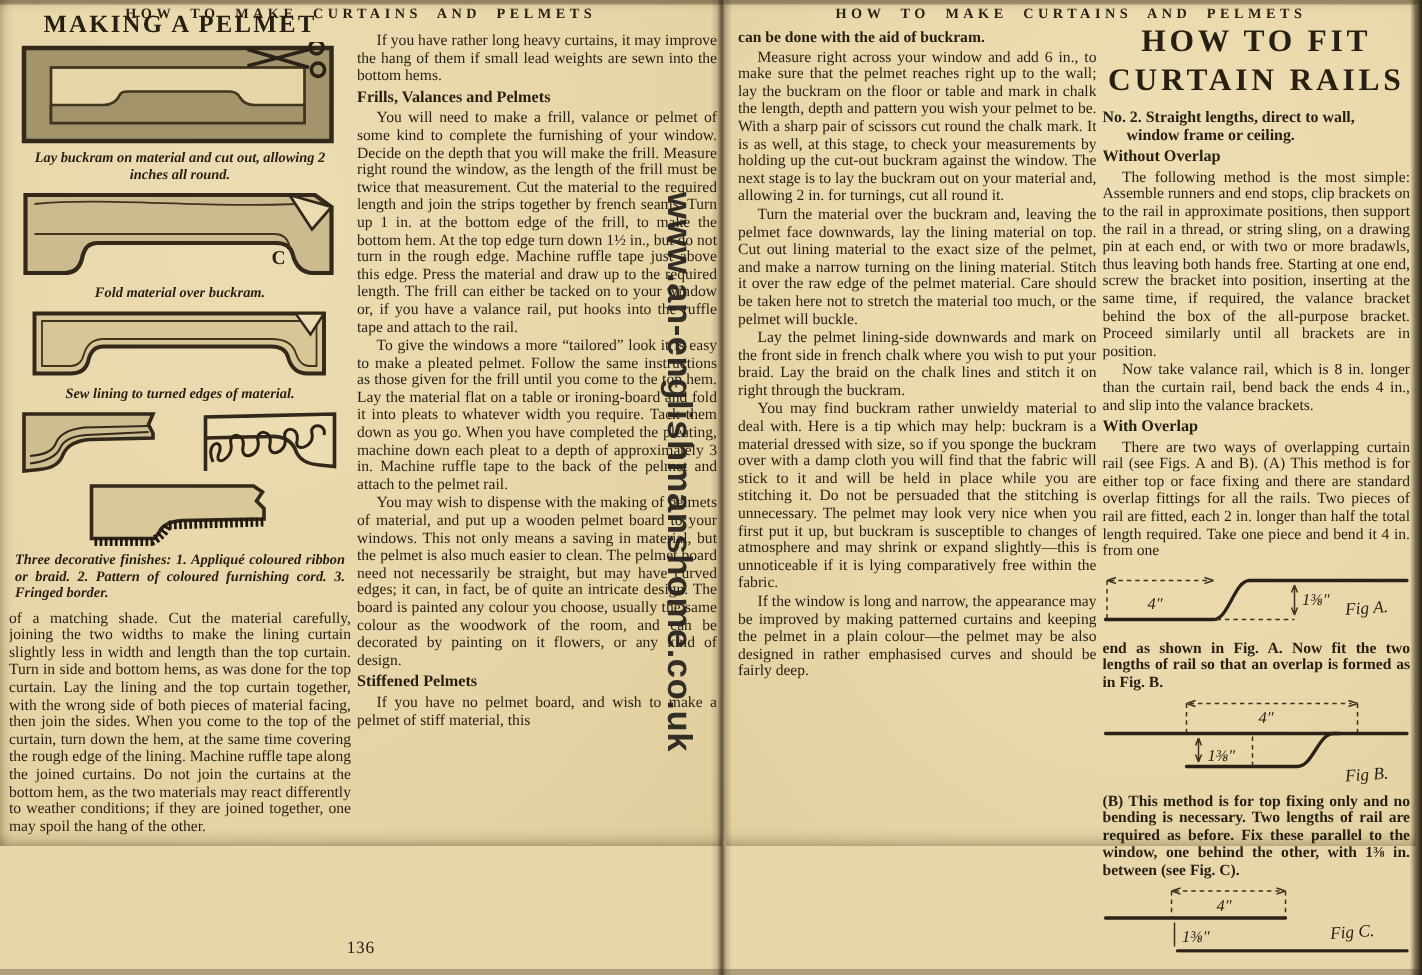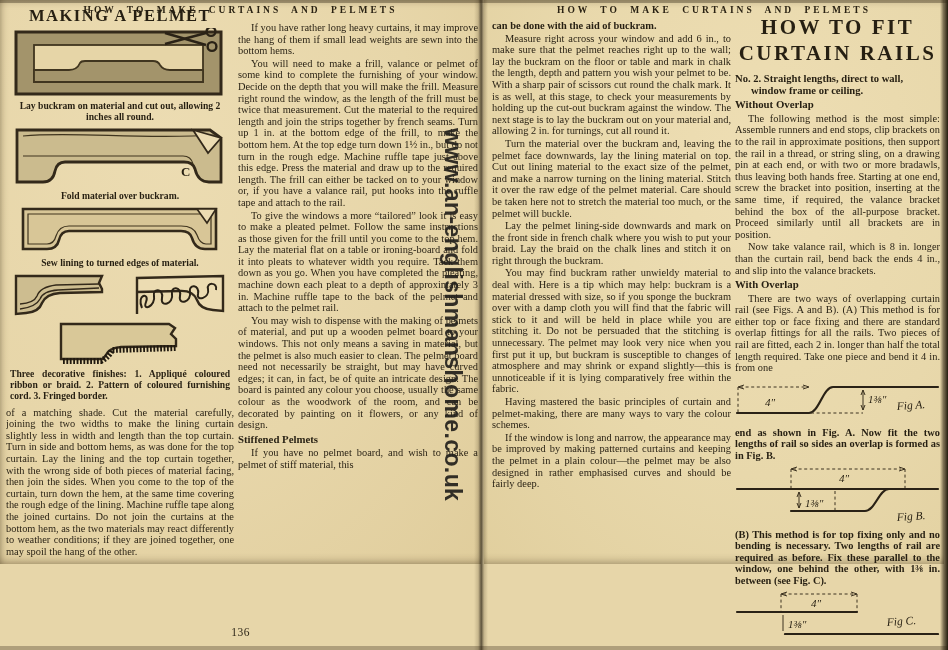--- a/index.html
+++ b/index.html
@@ -32,21 +32,21 @@
   .col1{left:6px;top:8px;width:228px;height:602px;text-align:center;}
   .col2{left:238px;top:22px;width:240px;height:602px;}
   .col3{left:8px;top:20px;width:239px;height:600px;}
   .col4{left:251px;top:10px;width:205px;height:625px;}
 
   .para{margin:0 0 1px 0;text-indent:13px;}
   .para.cont{text-indent:0;font-weight:bold;}
   .subhead{font-weight:bold;font-size:10.8px;margin:3px 0 2px 0;text-align:left;text-indent:0;}
 
   .pelmet-title{font-weight:bold;font-size:16.5px;letter-spacing:1.5px;margin:2px 0 6px 0;text-align:center;}
-  .caption{font-weight:bold;font-size:9.6px;line-height:11px;margin:2px 4px 4px 4px;text-align:center;}
+  .caption{font-style:italic;font-weight:bold;font-size:9.6px;line-height:11px;margin:2px 4px 4px 4px;text-align:center;}
   .caption.just{text-align:justify;margin-top:4px;}
   .illus{display:block;margin:0 auto;}
   .illus-row{display:flex;justify-content:space-between;padding:0 6px;margin-top:3px;}
   .col1-body{text-align:justify;height:192px;overflow:hidden;margin-top:6px;}
 
   .rails-title{font-weight:bold;font-size:21px;letter-spacing:2.5px;line-height:26px;text-align:center;margin:4px 0 7px 0;}
   .no1{font-weight:bold;font-size:10.6px;text-align:left;padding-left:16px;text-indent:-16px;margin:0 0 3px 0;}
   .figure{display:block;margin:3px 0 2px 0;}
   .fig-label{font-style:italic;font-size:11.5px;}
   .fig-dim{font-style:italic;font-size:11px;}
@@ -117,40 +117,40 @@
         <path d="M4 4 H112 L118 8 L114 14 L119 19 V26 L64 27 Q52 28 49 35 L46 39 H4 Z" fill="#d9c898" stroke="#33291a" stroke-width="2.4"></path>
         <path d="M6 41 H44 Q52 37 55 30 L119 28" fill="none" stroke="#20190f" stroke-width="6" stroke-dasharray="1.8 1.6"></path>
       </svg>
       <p class="caption just">Three decorative finishes: 1. Appliqué coloured ribbon or braid. 2. Pattern of coloured furnishing cord. 3. Fringed border.</p>
 
       <div class="col1-body">of a matching shade.  Cut the material carefully, joining the two widths to make the lining curtain slightly less in width and length than the top curtain.  Turn in side and bottom hems, as was done for the top curtain.  Lay the lining and the top curtain together, with the wrong side of both pieces of material facing, then join the sides.  When you come to the top of the curtain, turn down the hem, at the same time covering the rough edge of the lining.  Machine ruffle tape along the joined curtains.  Do not join the curtains at the bottom hem, as the two materials may react differently to weather conditions; if they are joined together, one may spoil the hang of the other.</div>
     </div>
 
     <div class="col col2">
       <p class="para">If you have rather long heavy curtains, it may improve the hang of them if small lead weights are sewn into the bottom hems.</p>
+      <div class="subhead">Frills, Valances and Pelmets</div>
       <p class="para">You will need to make a frill, valance or pelmet of some kind to complete the furnishing of your window.  Decide on the depth that you will make the frill.  Measure right round the window, as the length of the frill must be twice that measurement.  Cut the material to the required length and join the strips together by french seams.  Turn up 1 in. at the bottom edge of the frill, to make the bottom hem.  At the top edge turn down 1½ in., but do not turn in the rough edge.  Machine ruffle tape just above this edge.  Press the material and draw up to the required length.  The frill can either be tacked on to your window or, if you have a valance rail, put hooks into the ruffle tape and attach to the rail.</p>
       <p class="para">To give the windows a more “tailored” look it is easy to make a pleated pelmet. Follow the same instructions as those given for the frill until you come to the top hem. Lay the material flat on a table or ironing-board and fold it into pleats to whatever width you require.  Tack them down as you go.  When you have completed the pleating, machine down each pleat to a depth of approximately 3 in.  Machine ruffle tape to the back of the pelmet and attach to the pelmet rail.</p>
       <p class="para">You may wish to dispense with the making of pelmets of material, and put up a wooden pelmet board to your windows. This not only means a saving in material, but the pelmet is also much easier to clean. The pelmet board need not necessarily be straight, but may have curved edges; it can, in fact, be of quite an intricate design.  The board is painted any colour you choose, usually the same colour as the woodwork of the room, and can be decorated by painting on it flowers, or any kind of design.</p>
       <div class="subhead">Stiffened Pelmets</div>
       <p class="para">If you have no pelmet board, and wish to make a pelmet of stiff material, this</p>
     </div>
 
     <div class="page-number">136</div>
   </div>
 
   <div class="page page-right">
     <div class="running-header rh-right">HOW TO MAKE CURTAINS AND PELMETS</div>
 
     <div class="col col3">
       <p class="para cont">can be done with the aid of buckram.</p>
       <p class="para">Measure right across your window and add 6 in., to make sure that the pelmet reaches right up to the wall; lay the buckram on the floor or table and mark in chalk the length, depth and pattern you wish your pelmet to be.  With a sharp pair of scissors cut round the chalk mark.  It is as well, at this stage, to check your measurements by holding up the cut-out buckram against the window.  The next stage is to lay the buckram out on your material and, allowing 2 in. for turnings, cut all round it.</p>
       <p class="para">Turn the material over the buckram and, leaving the pelmet face downwards, lay the lining material on top.  Cut out lining material to the exact size of the pelmet, and make a narrow turning on the lining material.  Stitch it over the raw edge of the pelmet material.  Care should be taken here not to stretch the material too much, or the pelmet will buckle.</p>
       <p class="para">Lay the pelmet lining-side downwards and mark on the front side in french chalk where you wish to put your braid.  Lay the braid on the chalk lines and stitch it on right through the buckram.</p>
       <p class="para">You may find buckram rather unwieldy material to deal with.  Here is a tip which may help: buckram is a material dressed with size, so if you sponge the buckram over with a damp cloth you will find that the fabric will stick to it and will be held in place while you are stitching it.  Do not be persuaded that the stitching is unnecessary. The pelmet may look very nice when you first put it up, but buckram is susceptible to changes of atmosphere and may shrink or expand slightly—this is unnoticeable if it is lying comparatively free within the fabric.</p>
-      <p class="para">Having mastered the basic principles of curtain and pelmet-making, there are many ways to vary the colour schemes.</p>
       <p class="para">If the window is long and narrow, the appearance may be improved by making patterned curtains and keeping the pelmet in a plain colour—the pelmet may be also designed in rather emphasised curves and should be fairly deep.</p>
     </div>
 
     <div class="col col4">
       <div class="rails-title">
         <div>HOW TO FIT</div>
         <div>CURTAIN RAILS</div>
       </div>
       <p class="no1">No. 2.  Straight lengths, direct to wall, window frame or ceiling.</p>
       <div class="subhead">Without Overlap</div>
@@ -165,21 +165,21 @@
         <path class="dash" d="M5 10 H72"></path>
         <path class="dim" d="M74 10 L68 8 M74 10 L68 12"></path>
         <path class="rail" d="M2 36 H74 C84 36 88 10 98 10 H203"></path>
         <path class="dash" d="M76 36 H128"></path>
         <path class="dim" d="M128 13 V33 M128 13 L126 18 M128 13 L130 18 M128 33 L126 28 M128 33 L130 28"></path>
         <text class="fig-dim" x="30" y="29">4″</text>
         <text class="fig-dim" x="133" y="26">1⅜″</text>
         <text class="fig-label" x="162" y="33" transform="rotate(-4 162 33)">Fig A.</text>
       </svg>
 
-      <p class="para cont">end as shown in Fig. A.  Now fit the two lengths of rail so sides an overlap is formed as in Fig. B.</p>
+      <p class="para cont">end as shown in Fig. A.  Now fit the two lengths of rail so that an overlap is formed as in Fig. B.</p>
 
       <svg class="figure" width="205" height="62" viewBox="0 0 205 62">
         <path class="dash" d="M56 4 V24 M170 4 V24"></path>
         <path class="dash" d="M58 4 H166"></path>
         <path class="dim" d="M56 4 L62 2 M56 4 L62 6 M170 4 L164 2 M170 4 L164 6"></path>
         <path class="rail" d="M2 24 H158"></path>
         <path class="rail" d="M56 46 H130 C140 46 144 24 154 24 H203"></path>
         <path class="dim" d="M64 27 V43 M64 27 L62 32 M64 27 L66 32 M64 43 L62 38 M64 43 L66 38"></path>
         <path class="dash" d="M100 26 V45"></path>
         <text class="fig-dim" x="104" y="17">4″</text>

